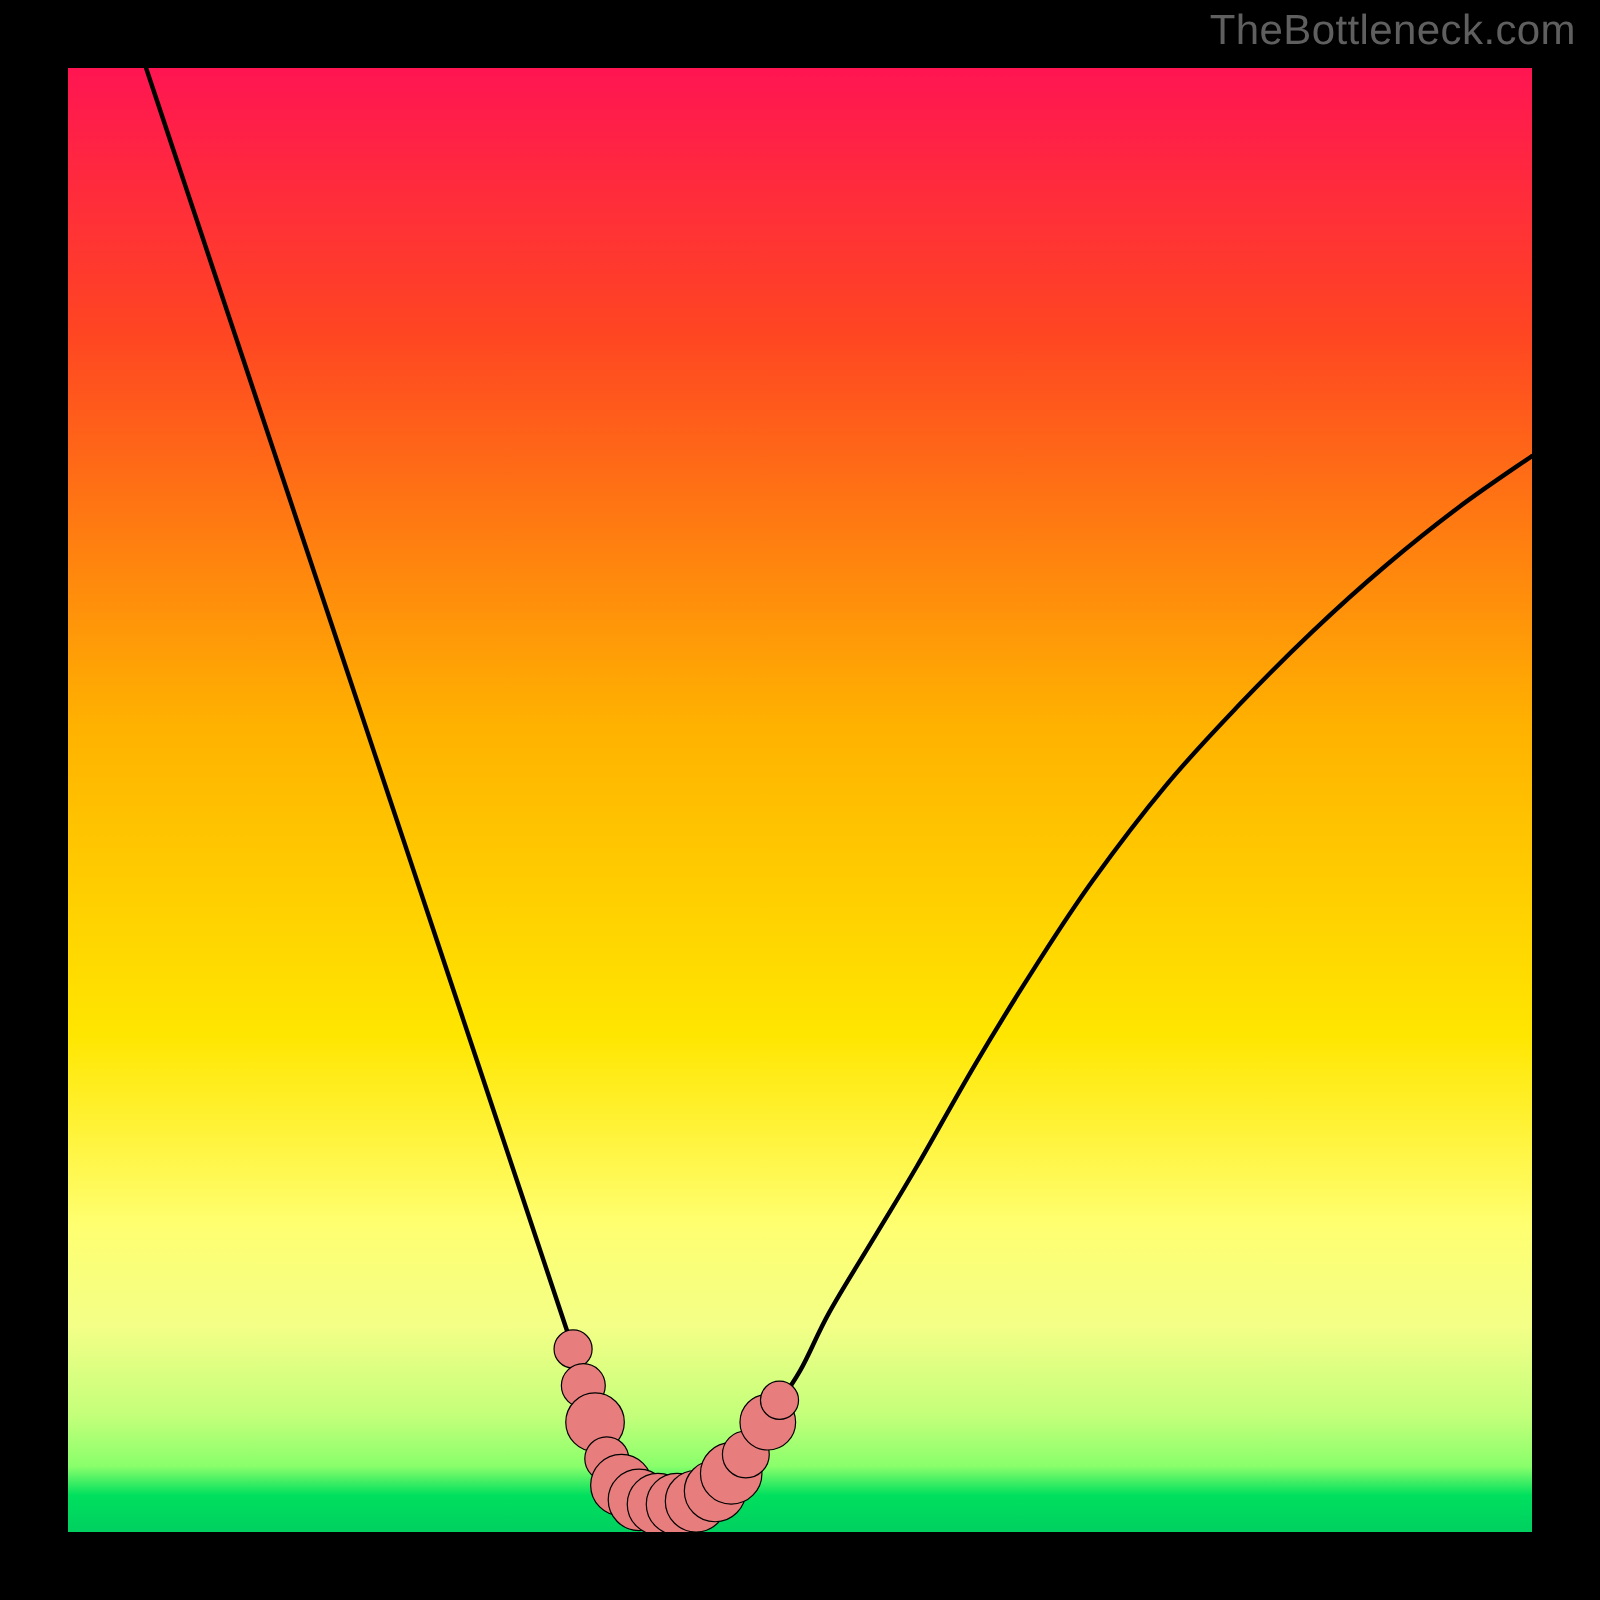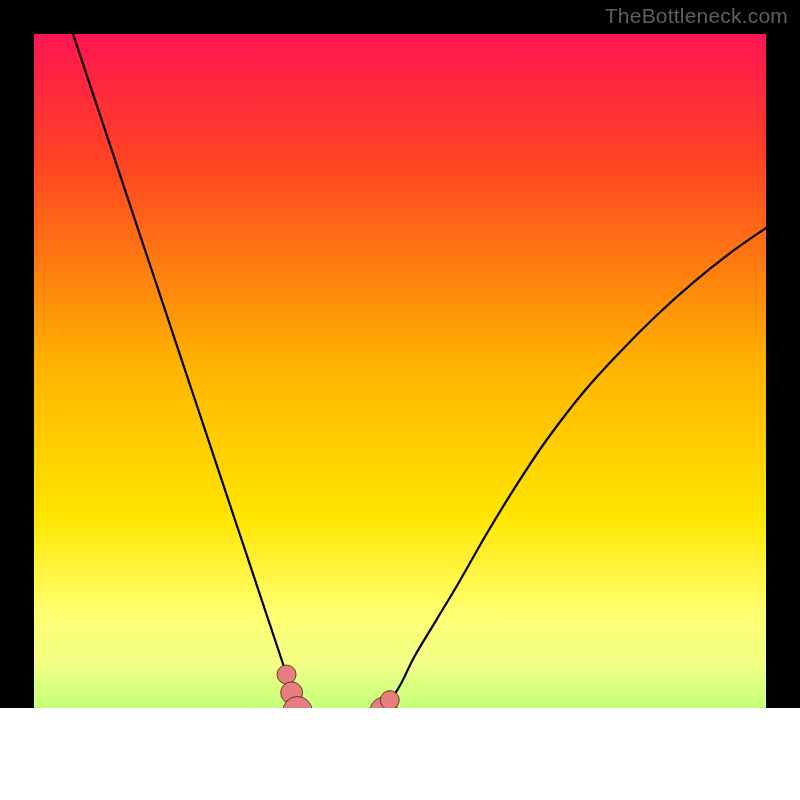--- a/index.html
+++ b/index.html
@@ -3,21 +3,21 @@
 <meta charset="utf-8">
 <style>
   body {
     margin: 0;
     padding: 0;
     background: #fff;
     font-family: Arial, Helvetica, sans-serif;
   }
   .stage {
     width: 800px;
-    height: 708px;
+    height: 800px;
     position: relative;
     background: #000;
   }
   .watermark {
     position: absolute;
     top: 4px;
     right: 12px;
     color: #5f5f5f;
     font-size: 21px;
     font-weight: 500;

